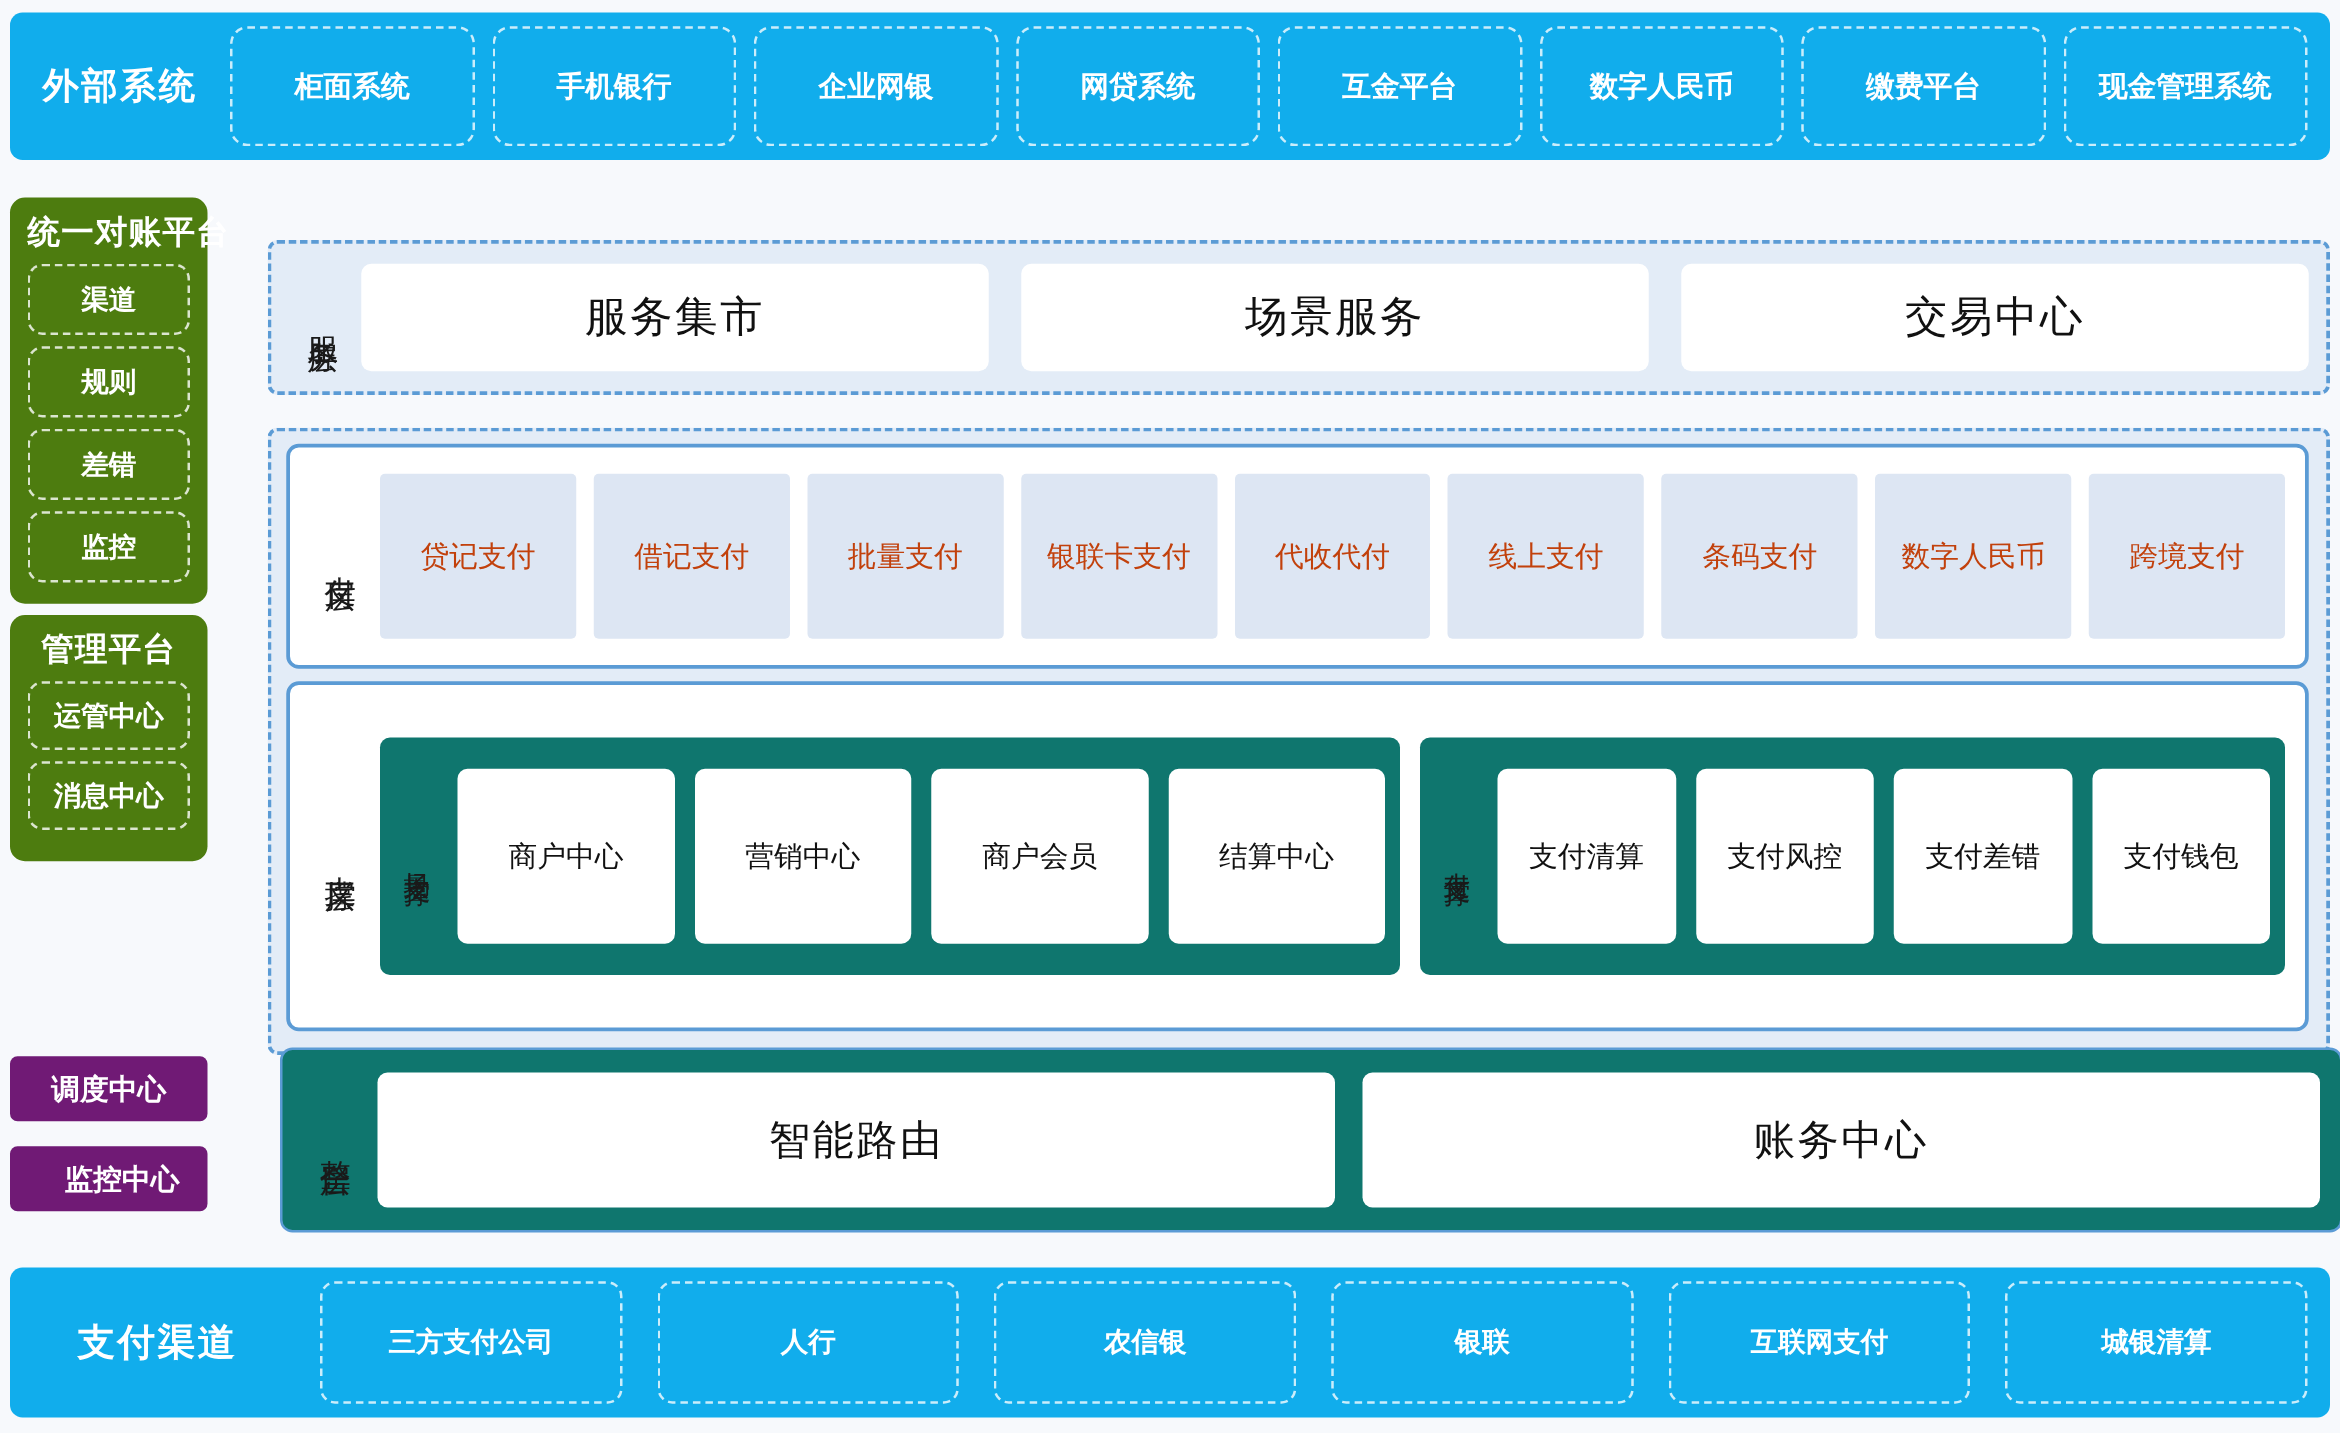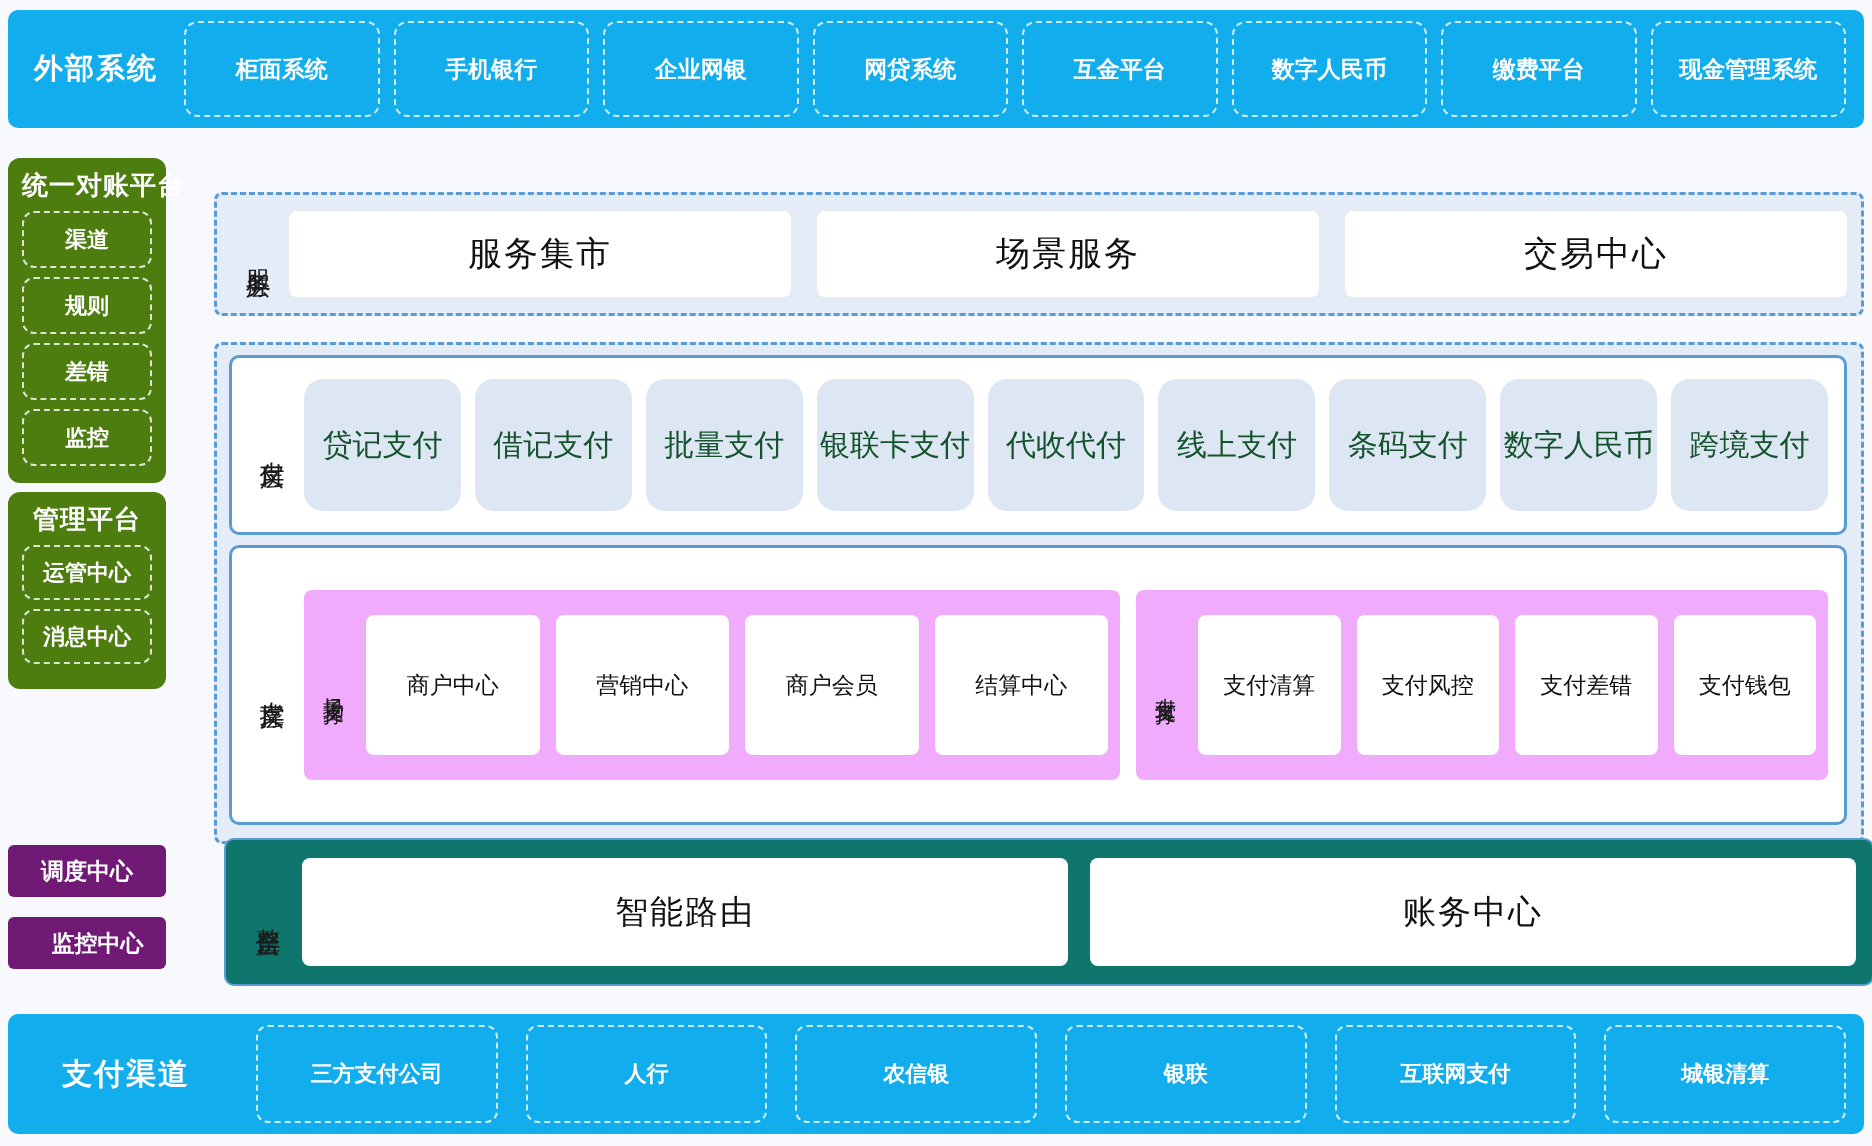--- a/index.html
+++ b/index.html
@@ -132,31 +132,31 @@
     border-radius: 10px;
   }
   #pay-box     { left: 12px; top: 10px; width: 1618px; height: 180px; }
   #support-box { left: 12px; top: 200px; width: 1618px; height: 280px; }
 
   #pay-box .inner { display: flex; align-items: center; height: 100%; padding: 0 16px; }
   #pay-box .layer-label { width: 48px; height: 100%; font-size: 25px; }
   #pay-box .cards { display: flex; flex: 1 1 auto; gap: 14px; height: 132px; margin-left: 8px; }
   .tile {
     background: #dde6f3;
-    border-radius: 19px;
-    display: flex; align-items: center; justify-content: center;
-    flex: 1 1 0;
-    font-size: 30px; color: #14532d;
+    border-radius: 4px;
+    display: flex; align-items: center; justify-content: center;
+    flex: 1 1 0;
+    font-size: 23px; color: #c2410c;
     white-space: nowrap;
   }
 
   #support-box .inner { display: flex; align-items: center; height: 100%; padding: 0 16px; }
   #support-box > .inner > .layer-label { width: 48px; height: 100%; font-size: 25px; }
   .sub-group {
-    background: #f0abfc;
+    background: #0f766e;
     border-radius: 8px;
     display: flex; align-items: center;
     height: 190px;
     padding: 0 12px;
     gap: 16px;
   }
   .sub-group .layer-label { font-size: 21px; width: 34px; height: 150px; letter-spacing: 2px; }
   .sub-group .white-tile {
     background: #ffffff;
     border-radius: 8px;

